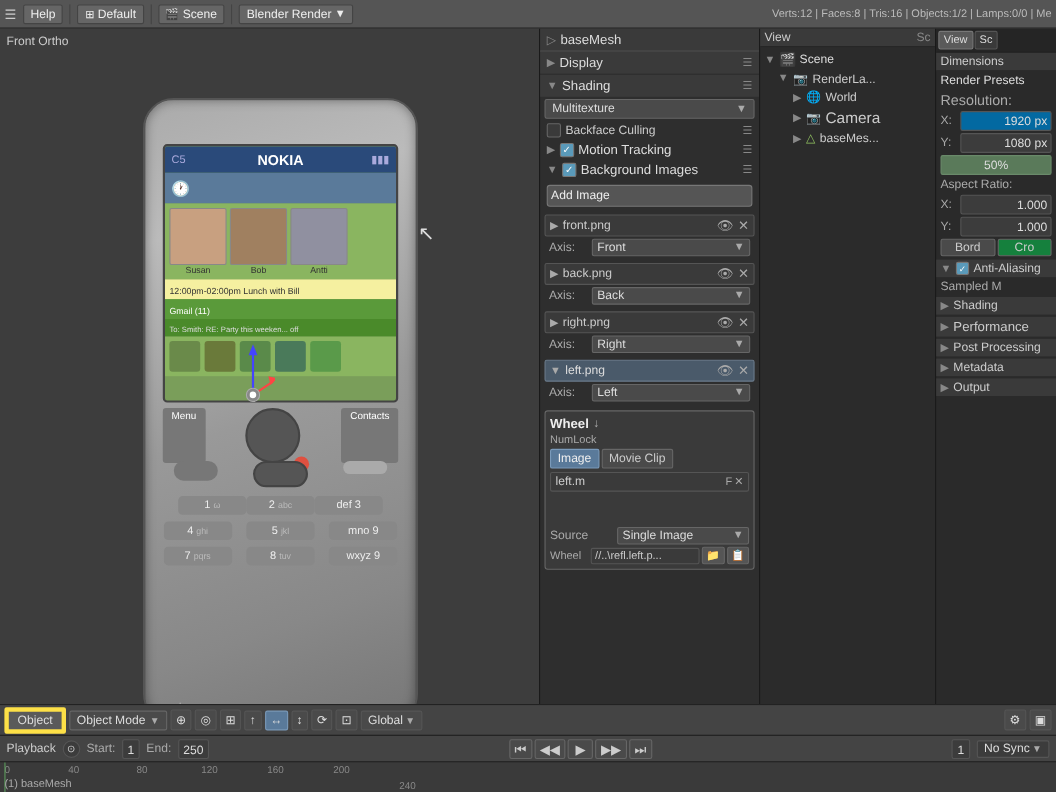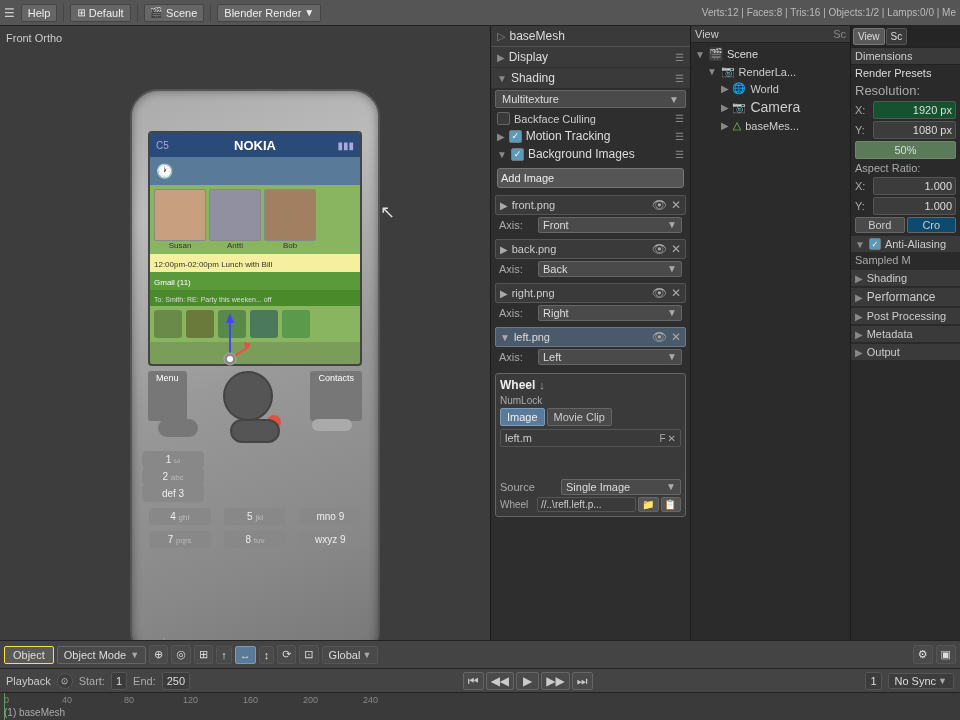--- a/index.html
+++ b/index.html
@@ -70,26 +70,26 @@
             <div style="background:#5a7a9a;height:28px;display:flex;align-items:center;padding:0 6px;">
               <span style="color:white;font-size:14px;">🕐</span>
             </div>
 
             <div style="background:#8ab560;padding:4px;display:flex;gap:3px;">
               <div style="display:flex;flex-direction:column;align-items:center;">
                 <div style="width:52px;height:52px;background:#c8a080;border:1px solid #888;border-radius:2px;overflow:hidden;"></div>
                 <span style="font-size:8px;color:#333;">Susan</span>
               </div>
               <div style="display:flex;flex-direction:column;align-items:center;">
+                <div style="width:52px;height:52px;background:#a08060;border:1px solid #888;border-radius:2px;overflow:hidden;"></div>
+                <span style="font-size:8px;color:#333;">Bob</span>
+              </div>
+              <div style="display:flex;flex-direction:column;align-items:center;">
                 <div style="width:52px;height:52px;background:#9090a0;border:1px solid #888;border-radius:2px;overflow:hidden;"></div>
                 <span style="font-size:8px;color:#333;">Antti</span>
-              </div>
-              <div style="display:flex;flex-direction:column;align-items:center;">
-                <div style="width:52px;height:52px;background:#a08060;border:1px solid #888;border-radius:2px;overflow:hidden;"></div>
-                <span style="font-size:8px;color:#333;">Bob</span>
               </div>
             </div>
 
             <div style="background:#f5f0a0;padding:2px 4px;">
               <span style="font-size:8px;color:#333;">12:00pm-02:00pm  Lunch with Bill</span>
             </div>
 
             <div style="background:#5a9a3a;padding:2px 4px;">
               <span style="font-size:8px;color:white;">Gmail (11)</span>
             </div>
@@ -130,21 +130,21 @@
             </div>
           </div>
 
           <div style="position:absolute;top:308px;left:10px;right:10px;display:flex;justify-content:space-around;margin-top:20px;">
             <div style="width:40px;height:18px;background:#777;border-radius:10px;"></div>
             <div style="width:50px;height:24px;background:#555;border-radius:12px;border:2px solid #444;"></div>
             <div style="width:40px;height:12px;background:#aaa;border-radius:6px;"></div>
           </div>
 
           <div style="position:absolute;top:360px;left:10px;right:10px;">
-            <div style="display:flex;justify-content:center;margin-bottom:6px;flex-direction:column;">
+            <div style="display:flex;justify-content:center;margin-bottom:6px;">
               <div style="background:#888;border-radius:4px;padding:3px 0;width:62px;text-align:center;font-size:10px;color:#eee;">1 <span style="font-size:8px;color:#bbb;">ω</span></div>
               <div style="background:#888;border-radius:4px;padding:3px 0;width:62px;text-align:center;font-size:10px;color:#eee;">2 <span style="font-size:8px;color:#bbb;">abc</span></div>
               <div style="background:#888;border-radius:4px;padding:3px 0;width:62px;text-align:center;font-size:10px;color:#eee;">def 3</div>
             </div>
             <div style="display:flex;justify-content:space-around;margin-bottom:6px;">
               <div style="background:#888;border-radius:4px;padding:3px 0;width:62px;text-align:center;font-size:10px;color:#eee;">4 <span style="font-size:8px;color:#bbb;">ghi</span></div>
               <div style="background:#888;border-radius:4px;padding:3px 0;width:62px;text-align:center;font-size:10px;color:#eee;">5 <span style="font-size:8px;color:#bbb;">jkl</span></div>
               <div style="background:#888;border-radius:4px;padding:3px 0;width:62px;text-align:center;font-size:10px;color:#eee;">mno 9</div>
             </div>
             <div style="display:flex;justify-content:space-around;margin-bottom:6px;">
@@ -384,21 +384,21 @@
 
           <div style="padding:2px 4px;font-size:11px;color:#ddd;cursor:pointer;">
             <span>Render Presets</span>
           </div>
 
           <div style="padding:2px 4px;font-size:13px;color:#aaa;">
             <span>Resolution:</span>
           </div>
           <div style="padding:1px 4px;display:flex;align-items:center;gap:2px;">
             <span style="font-size:11px;color:#aaa;width:16px;">X:</span>
-            <div style="background:#14532d;border:1px solid #555;border-radius:2px;padding:1px 3px;flex:1;text-align:right;">
+            <div style="background:#0369a1;border:1px solid #555;border-radius:2px;padding:1px 3px;flex:1;text-align:right;">
               <span style="font-size:11px;color:#ddd;">1920 px</span>
             </div>
           </div>
           <div style="padding:1px 4px;display:flex;align-items:center;gap:2px;">
             <span style="font-size:11px;color:#aaa;width:16px;">Y:</span>
             <div style="background:#3c3c3c;border:1px solid #555;border-radius:2px;padding:1px 3px;flex:1;text-align:right;">
               <span style="font-size:11px;color:#ddd;">1080 px</span>
             </div>
           </div>
           <div style="padding:1px 4px;">
@@ -417,21 +417,21 @@
             </div>
           </div>
           <div style="padding:1px 4px;display:flex;align-items:center;gap:2px;">
             <span style="font-size:11px;color:#aaa;width:16px;">Y:</span>
             <div style="background:#3c3c3c;border:1px solid #555;border-radius:2px;padding:1px 3px;flex:1;text-align:right;">
               <span style="font-size:11px;color:#ddd;">1.000</span>
             </div>
           </div>
           <div style="padding:1px 4px;display:flex;gap:2px;">
             <button style="background:#4a4a4a;border:1px solid #666;border-radius:2px;padding:1px 4px;font-size:11px;cursor:pointer;color:#ccc;flex:1;">Bord</button>
-            <button style="background:#0c4a6e;border:1px solid #666;border-radius:2px;padding:1px 4px;font-size:11px;cursor:pointer;color:#ccc;flex:1;">Cro</button>
+            <button style="background:#15803d;border:1px solid #666;border-radius:2px;padding:1px 4px;font-size:11px;cursor:pointer;color:#ccc;flex:1;">Cro</button>
           </div>
 
           <div style="padding:2px 4px;display:flex;align-items:center;gap:4px;background:#3a3a3a;margin-top:2px;cursor:pointer;">
             <span style="color:#888;font-size:10px;">▼</span>
             <div style="width:12px;height:12px;background:#5a9aba;border:1px solid #777;border-radius:2px;display:flex;align-items:center;justify-content:center;">
               <span style="font-size:8px;color:white;">✓</span>
             </div>
             <span style="font-size:11px;color:#ccc;">Anti-Aliasing</span>
           </div>
           <div style="padding:1px 4px;">
@@ -464,21 +464,21 @@
           </div>
 
         </div>
       </div>
     </div>
   </div>
 
   <div style="background:#444;">
 
     <div style="display:flex;align-items:center;background:#444;border-top:1px solid #222;height:28px;padding:0 4px;gap:3px;">
-      <div style="background:#5a5a5a;border:1px solid #fde047;border-radius:2px;padding:2px 8px;cursor:pointer;font-size:11px;">
+      <div style="background:#5a5a5a;border:4px solid #fde047;border-radius:2px;padding:2px 8px;cursor:pointer;font-size:11px;">
         <span>Object</span>
       </div>
       <div style="background:#4a4a4a;border:1px solid #666;border-radius:2px;padding:2px 6px;cursor:pointer;font-size:11px;display:flex;align-items:center;gap:4px;justify-content:flex-end;">
         <span style="font-size:11px;">Object Mode</span>
         <span style="font-size:9px;color:#aaa;">▼</span>
       </div>
 
       <div style="background:#4a4a4a;border:1px solid #555;border-radius:2px;padding:2px 4px;cursor:pointer;font-size:11px;">⊕</div>
       <div style="background:#4a4a4a;border:1px solid #555;border-radius:2px;padding:2px 4px;cursor:pointer;font-size:11px;">◎</div>
       <div style="background:#4a4a4a;border:1px solid #555;border-radius:2px;padding:2px 4px;cursor:pointer;font-size:11px;">⊞</div>
@@ -529,21 +529,21 @@
       </div>
 
       <div style="flex:1;background:#3a3a3a;position:relative;overflow:hidden;border-top:1px solid #222;">
         <div style="position:absolute;top:0;left:0;right:0;bottom:0;display:flex;">
           <span style="position:absolute;top:2px;left:4px;font-size:9px;color:#888;">0</span>
           <span style="position:absolute;top:2px;left:62px;font-size:9px;color:#888;">40</span>
           <span style="position:absolute;top:2px;left:124px;font-size:9px;color:#888;">80</span>
           <span style="position:absolute;top:2px;left:183px;font-size:9px;color:#888;">120</span>
           <span style="position:absolute;top:2px;left:243px;font-size:9px;color:#888;">160</span>
           <span style="position:absolute;top:2px;left:303px;font-size:9px;color:#888;">200</span>
-          <span style="position:absolute;top:2px;left:363px;font-size:9px;color:#888;">240</span>
+          <span style="position:absolute;top:16px;left:363px;font-size:9px;color:#888;">240</span>
 
           <div style="position:absolute;top:0;bottom:0;left:4px;width:1px;background:#5a9a5a;"></div>
         </div>
 
         <div style="position:absolute;bottom:2px;left:4px;font-size:10px;color:#aaa;">
           <span>(1) baseMesh</span>
         </div>
       </div>
     </div>
   </div>

